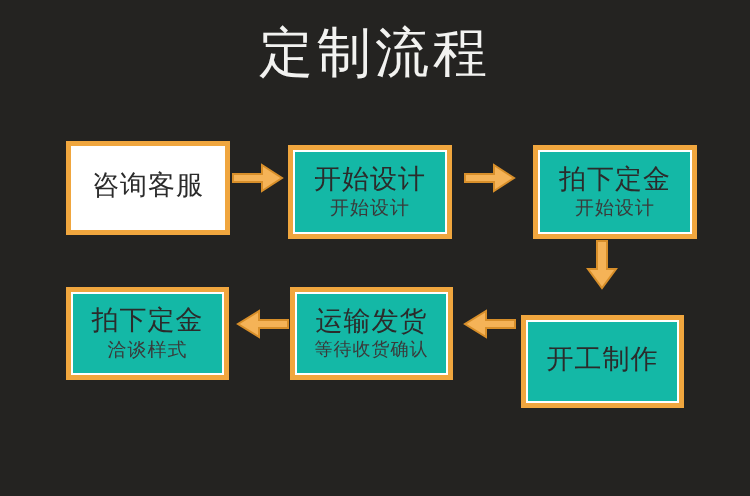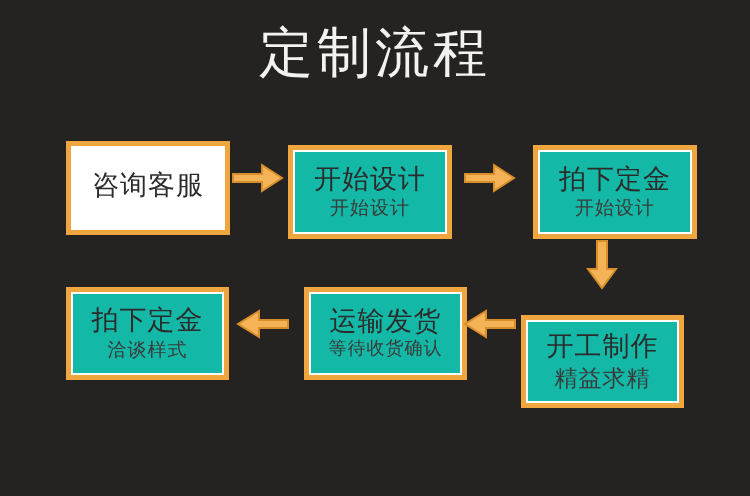--- a/index.html
+++ b/index.html
@@ -74,29 +74,28 @@
     letter-spacing: 1px;
     line-height: 1.1;
     font-family: "Liberation Serif", "DejaVu Serif", serif;
     white-space: nowrap;
   }
   .box-sub.sub-lg {
     font-size: 23px;
   }
   .box-sub.sub-sm {
     font-size: 18px;
-    font-family: Liberation Mono, monospace;
   }
 
   
   #box-consult  { left: 66px;  top: 141px; width: 164px; height: 94px; }
   #box-design   { left: 288px; top: 145px; width: 164px; height: 94px; }
   #box-deposit  { left: 533px; top: 145px; width: 164px; height: 94px; }
   #box-produce  { left: 521px; top: 287px; width: 163px; height: 93px; margin-top: 28px; }
-  #box-ship     { left: 304px; top: 287px; width: 163px; height: 93px; text-align: center; }
+  #box-ship     { left: 290px; top: 287px; width: 163px; height: 93px; text-align: center; }
   #box-receive  { left: 66px;  top: 287px; width: 163px; height: 93px; }
 
   
   .arrow {
     position: absolute;
   }
   .arrow svg { display: block; }
 
   #arrow-1 { left: 232px; top: 162px; }
   #arrow-2 { left: 464px; top: 162px; }
@@ -166,16 +165,15 @@
 
   <div class="arrow" id="arrow-4">
     <svg width="58" height="32" viewBox="0 0 58 32">
       <path d="M56 12 L27 12 L27 3 L6 16 L27 29 L27 20 L56 20 Z" fill="#F5B357" stroke="#D88F2A" stroke-width="2" stroke-linejoin="miter"></path>
     </svg>
   </div>
 
   <div class="flow-box" id="box-produce">
     <span class="inner-edge"></span>
     <div class="box-title">开工制作</div>
-    <div class="box-sub sub-lg">精益求精</div>
   </div>
 
 </div>
 
 </body></html>

